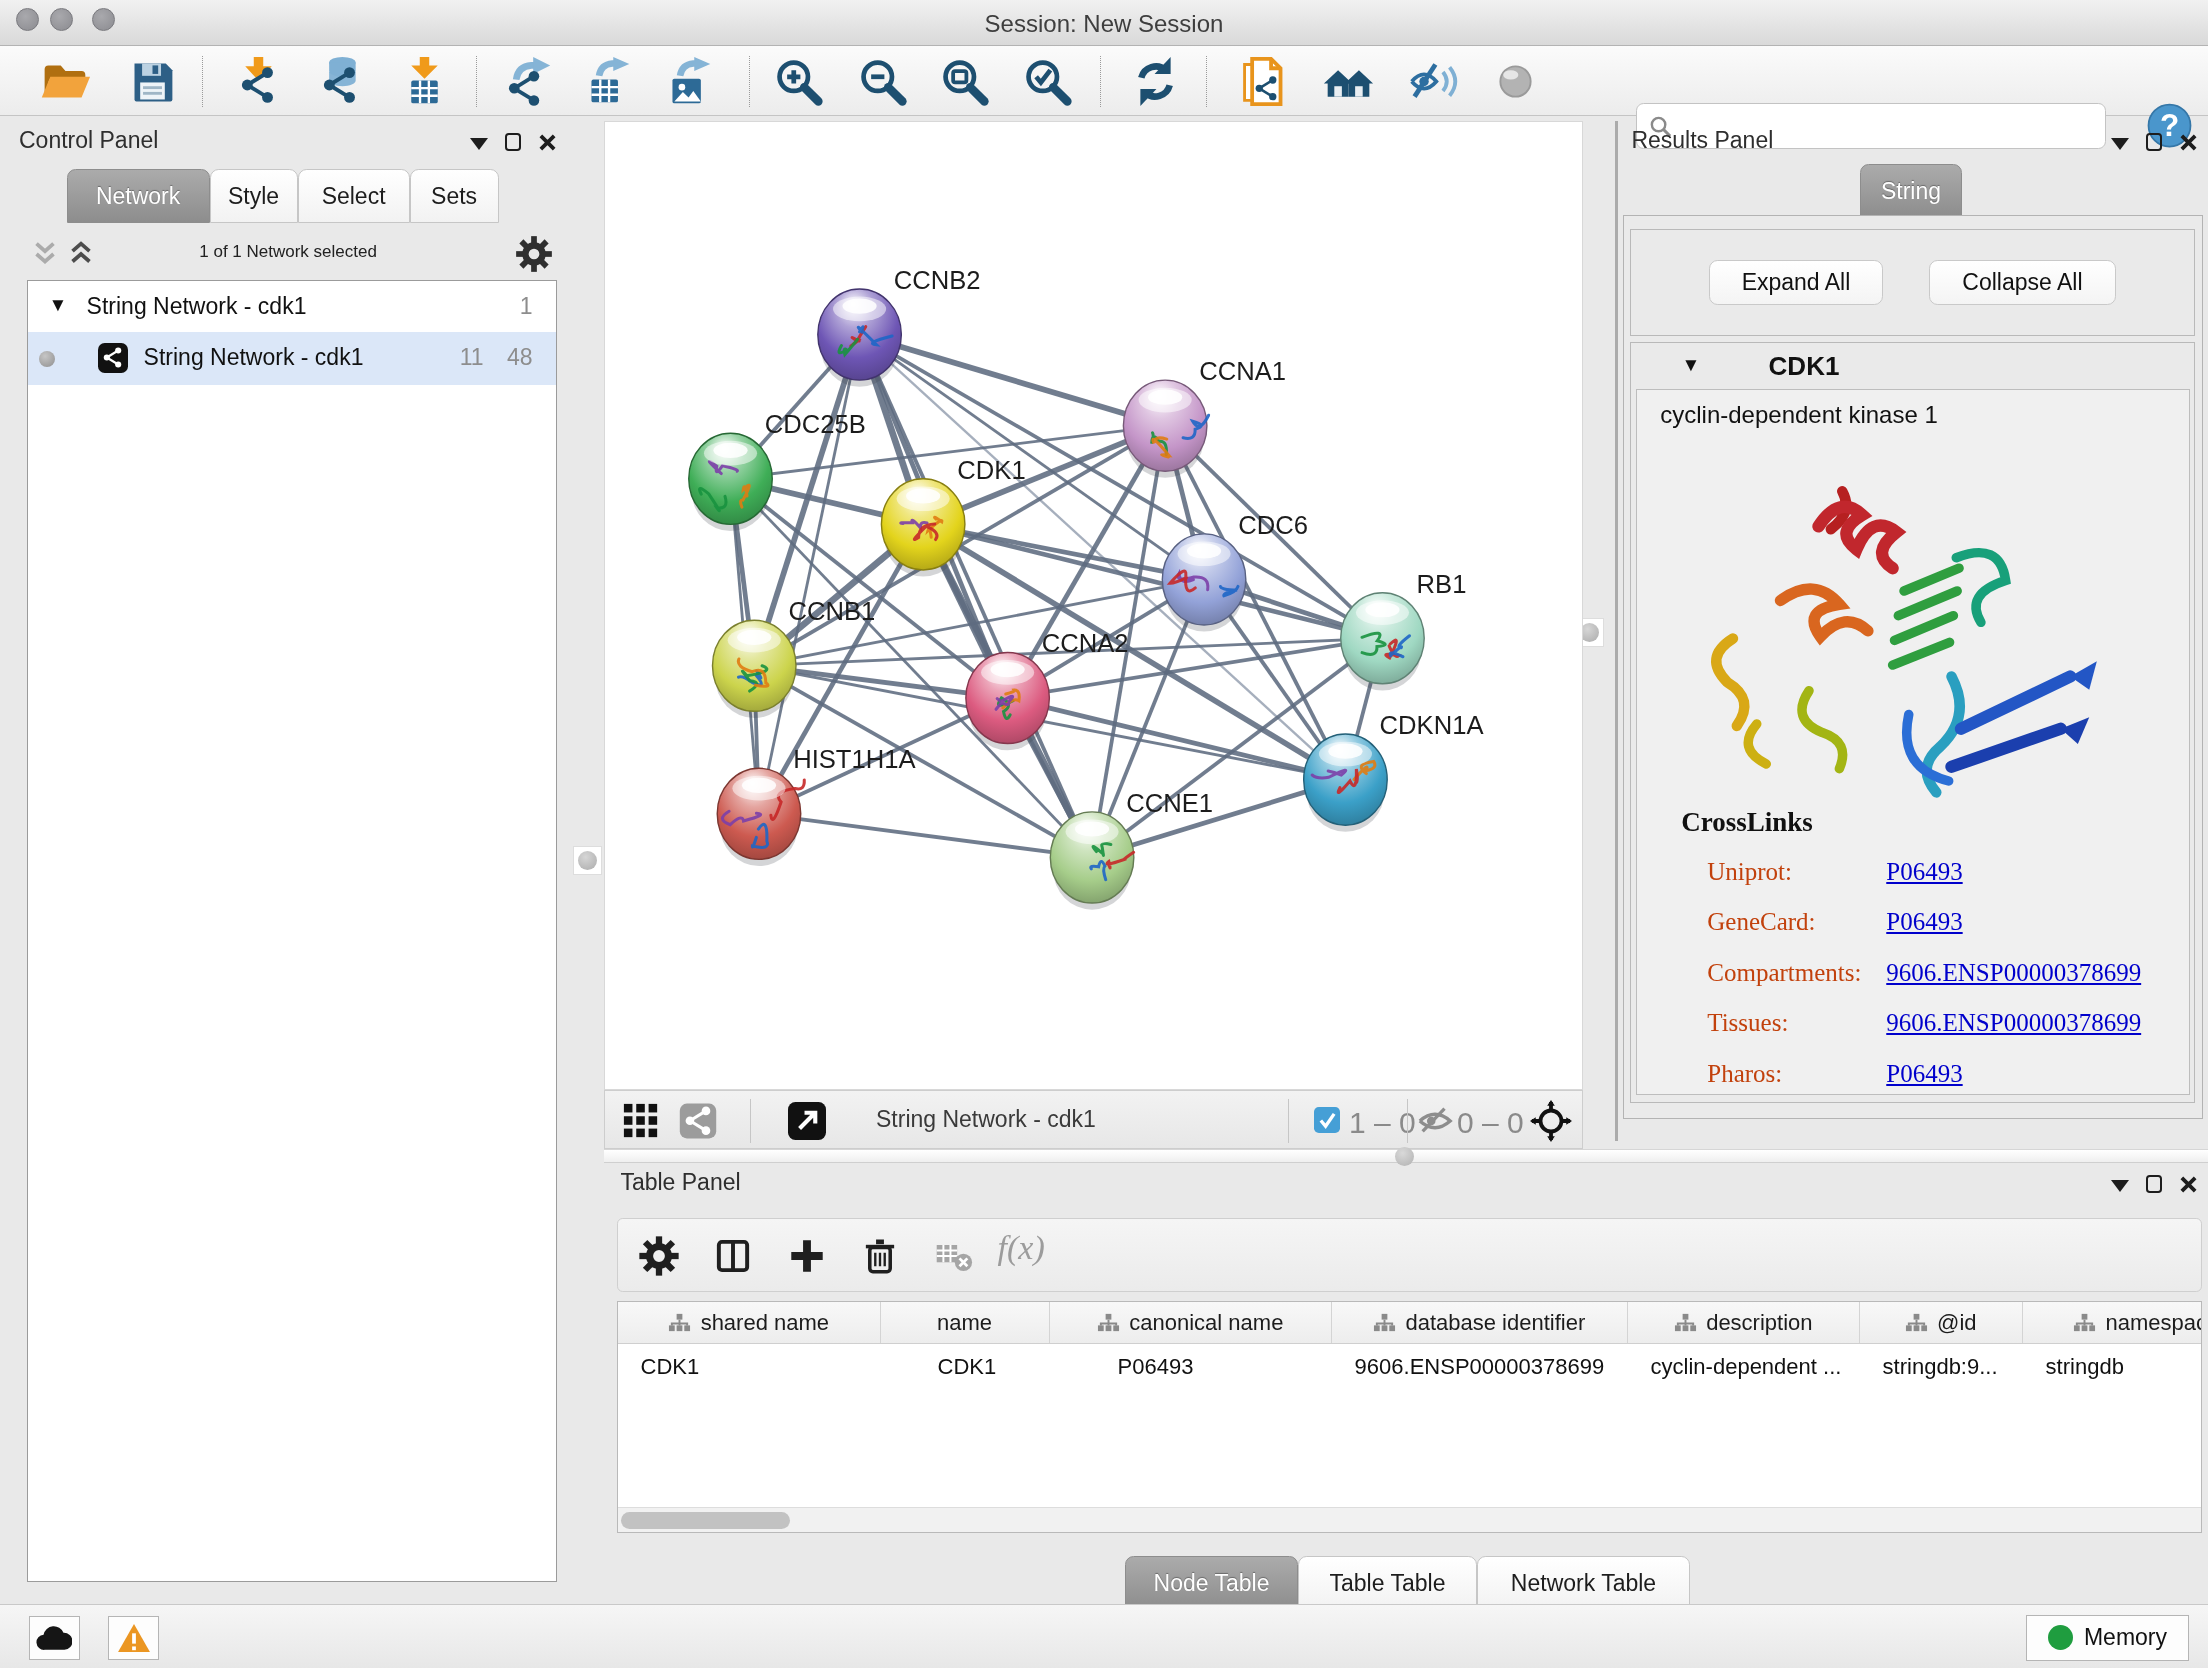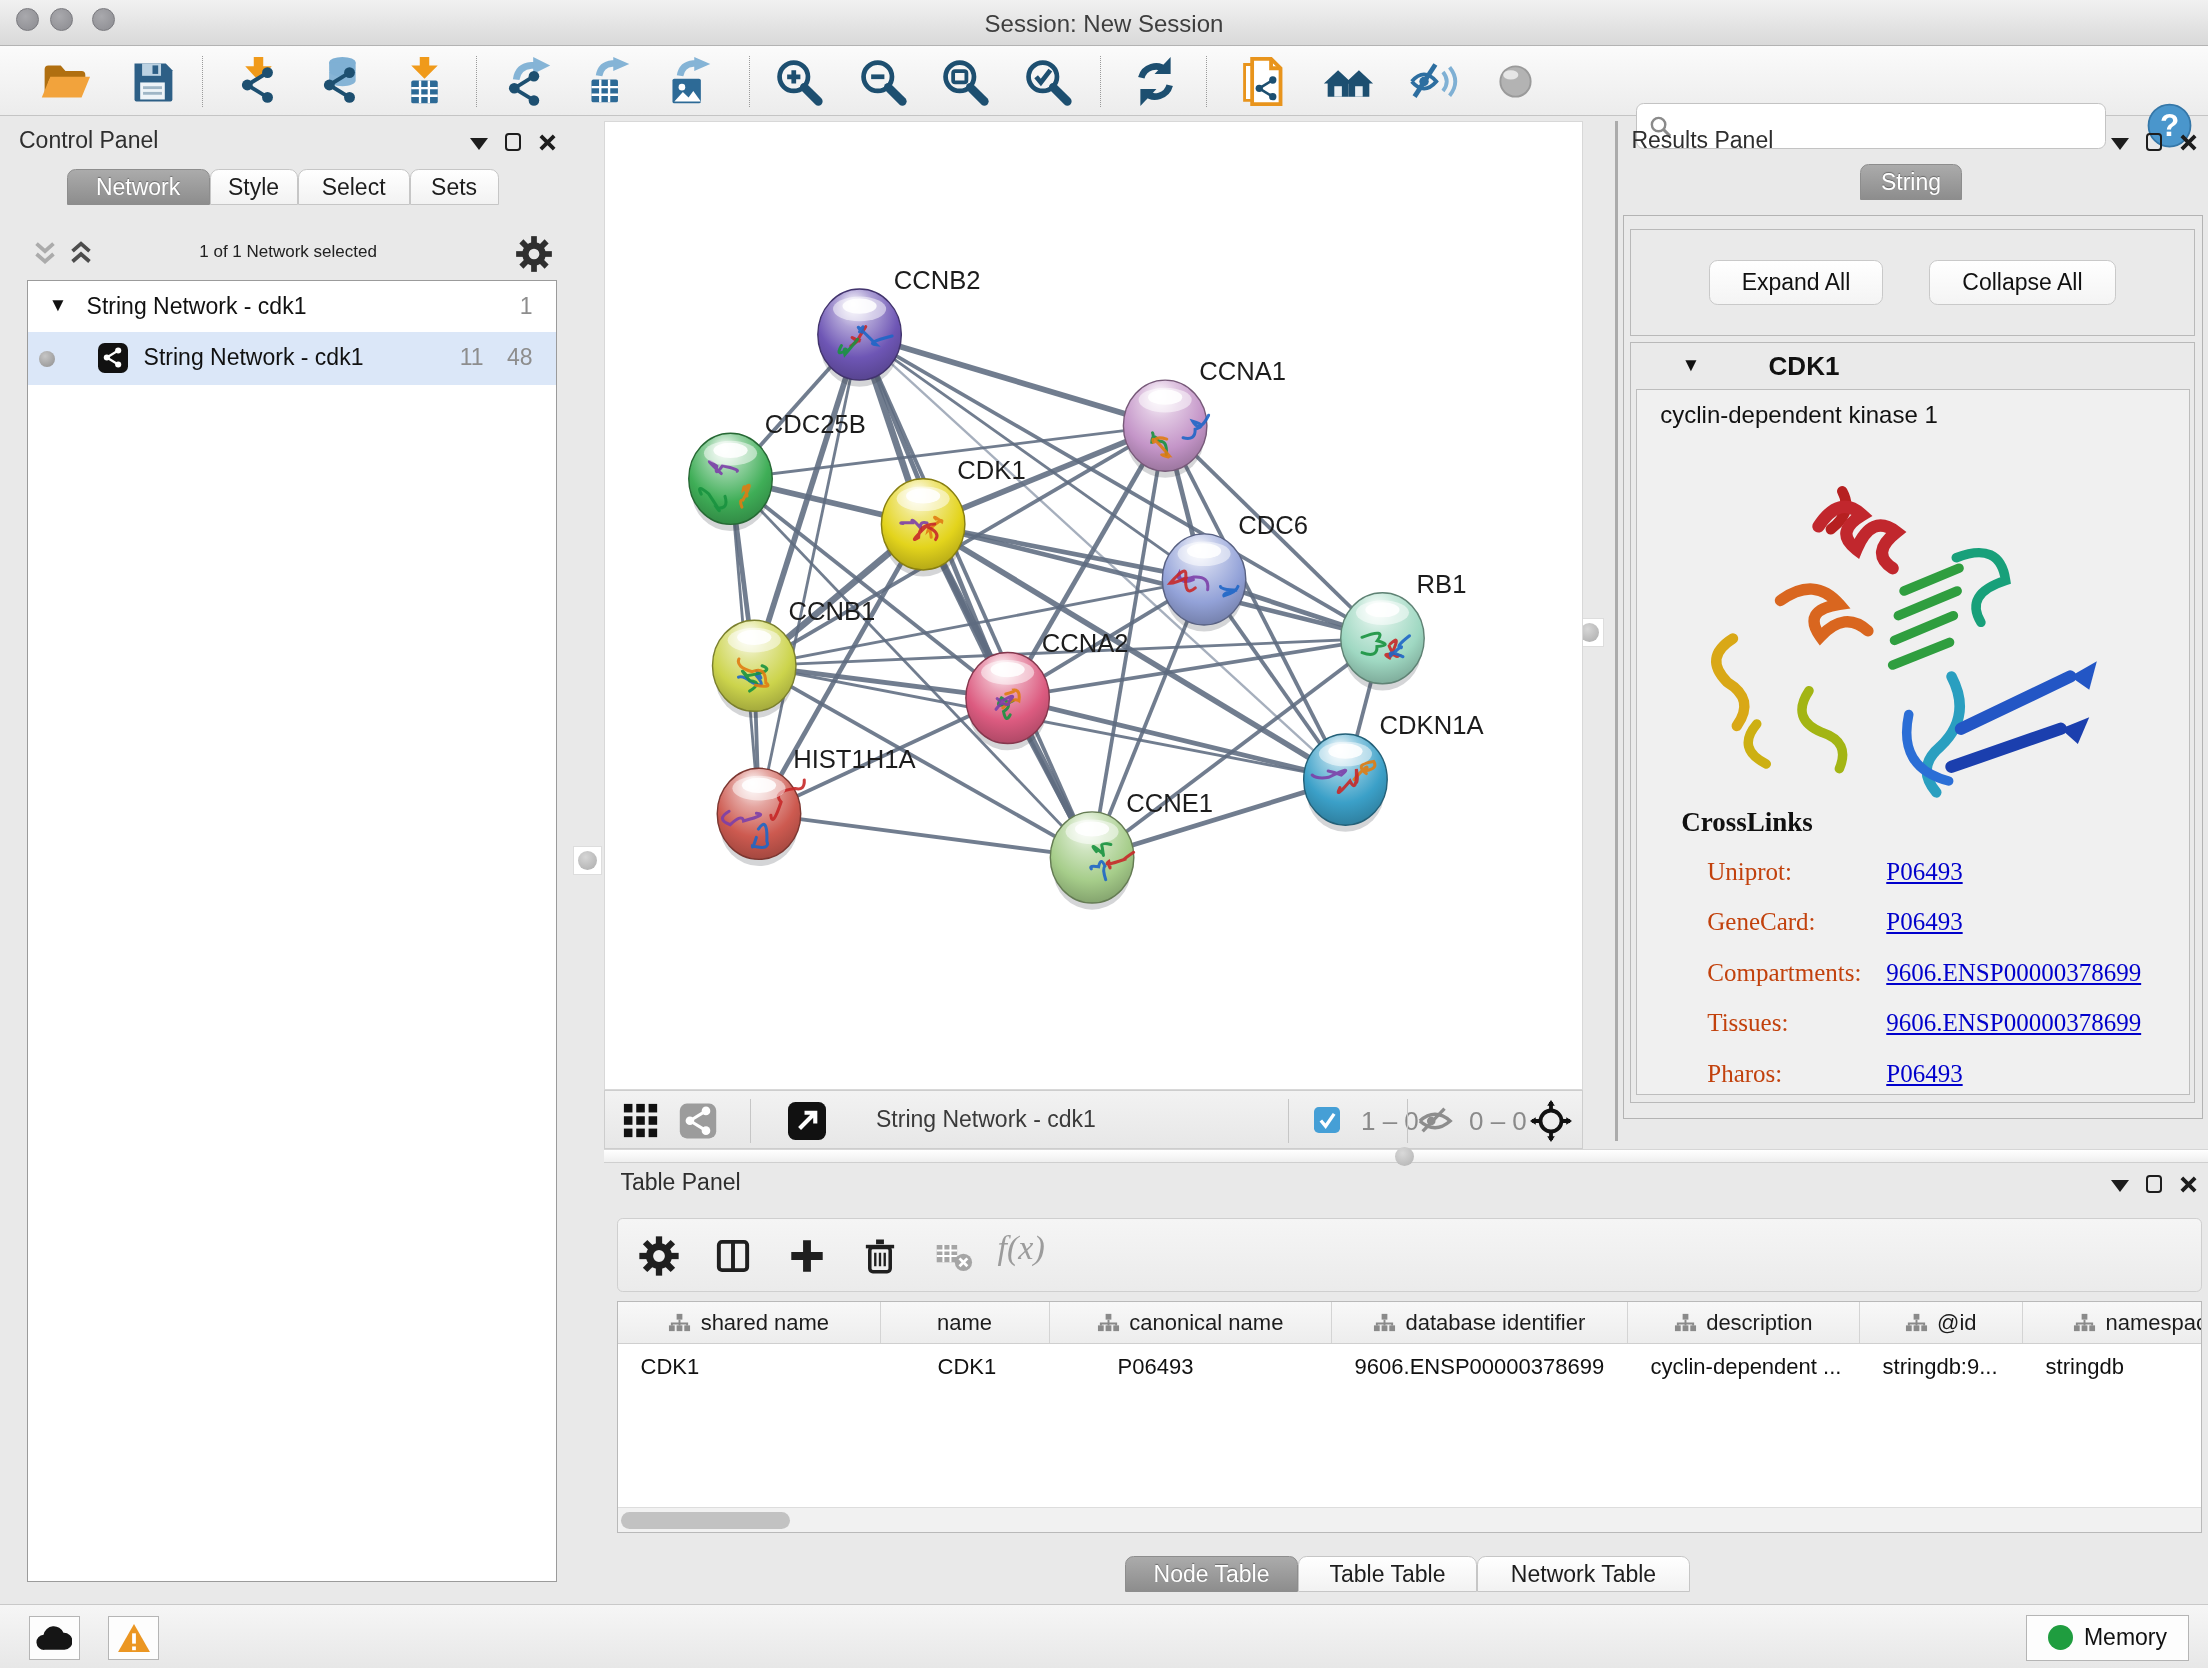--- a/index.html
+++ b/index.html
@@ -28,21 +28,21 @@
   #search-wrap input{border:none;outline:none;flex:1;font-size:23px;margin-left:9.5px;
     font-family:"Liberation Sans","DejaVu Sans",sans-serif;}
   #help-btn{position:absolute;left:2145px;top:55px;width:49px;height:49px;}
 
   
   .phead-title{position:absolute;left:11.4px;top:5.7px;font-size:23px;color:#2e2e2e;}
   .phead-ics{position:absolute;top:9.5px;right:11.4px;display:flex;gap:17px;align-items:center;height:23px;}
   .ic-min{width:0;height:0;border-left:9.5px solid transparent;border-right:9.5px solid transparent;
     border-top:12.4px solid #1d1d1d;margin-top:3.8px;}
   .ic-float{width:16px;height:18px;border:2.4px solid #1d1d1d;border-radius:3.8px;background:transparent;}
-  .tab{height:36px;border:1px solid #c6c6c6;background:linear-gradient(#ffffff,#f2f2f2);
+  .tab{height:54px;border:1px solid #c6c6c6;background:linear-gradient(#ffffff,#f2f2f2);
     border-radius:8.6px 8.6px 0 0;display:flex;align-items:center;justify-content:center;
     font-size:23px;color:#1d1d1d;cursor:pointer;}
   .tab.sel{background:linear-gradient(#ababab,#8d8d8d);color:#fff;
     text-shadow:0 -1px 1px rgba(0,0,0,.35);border-color:#8d8d8d;}
 
   
   #control-panel{position:absolute;left:7.6px;top:121px;width:561px;height:1469px;}
   #cp-tabs{position:absolute;left:59px;top:48px;display:flex;}
   #cp-summary{position:absolute;left:0;top:111px;width:561px;height:46px;}
   #cp-summary .chev{position:absolute;top:5.7px;width:32px;height:32px;cursor:pointer;}
@@ -63,21 +63,21 @@
 
   
   #canvas{position:absolute;left:604px;top:121px;width:979px;height:969px;background:#fff;
     border:1px solid #d8d8d8;}
   #net-svg{width:100%;height:100%;}
   #net-status{position:absolute;left:604px;top:1090px;width:979px;height:59px;
     background:linear-gradient(#f2f2f2,#e7e7e7);border:1px solid #cdcdcd;}
   .ns-ic{position:absolute;top:10.5px;width:38px;height:38px;}
   .ns-sep{position:absolute;top:7.6px;height:44px;border-left:1px solid #c6c6c6;}
   .ns-text{position:absolute;top:15px;font-size:23px;color:#3a3a3a;white-space:nowrap;}
-  .ns-count{position:absolute;top:15px;font-size:26px;color:#8a8a8a;margin-left:12px;}
+  .ns-count{position:absolute;top:15px;font-size:30px;color:#8a8a8a;}
   #ns-checkbox{position:absolute;left:1313px;top:16px;width:26px;height:26px;background:#459fd6;
     border-radius:4.8px;display:flex;align-items:center;justify-content:center;}
 
   
   .vhandle{position:absolute;width:28.5px;height:28.5px;background:#fff;border:1px solid #ddd;
     display:flex;align-items:center;justify-content:center;}
   .vhandle .knob{width:19px;height:19px;border-radius:50%;
     background:radial-gradient(circle at 40% 32%,#d6d6d6,#ababab);}
   #rp-border{position:absolute;left:1615px;top:121px;width:2.9px;height:1020px;background:#ababab;}
 

